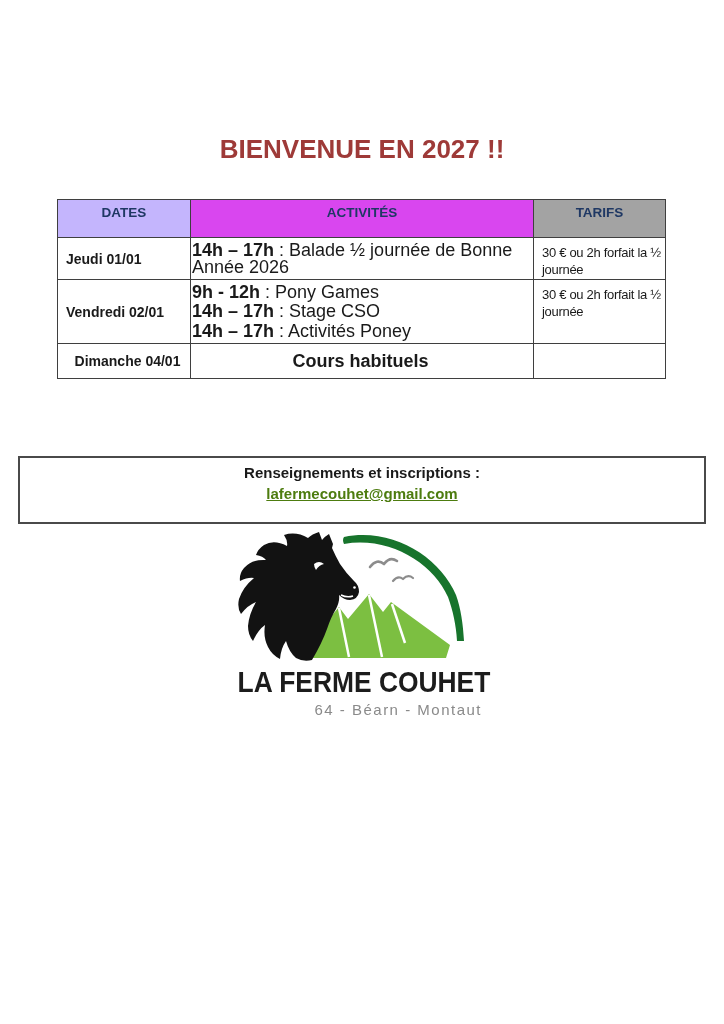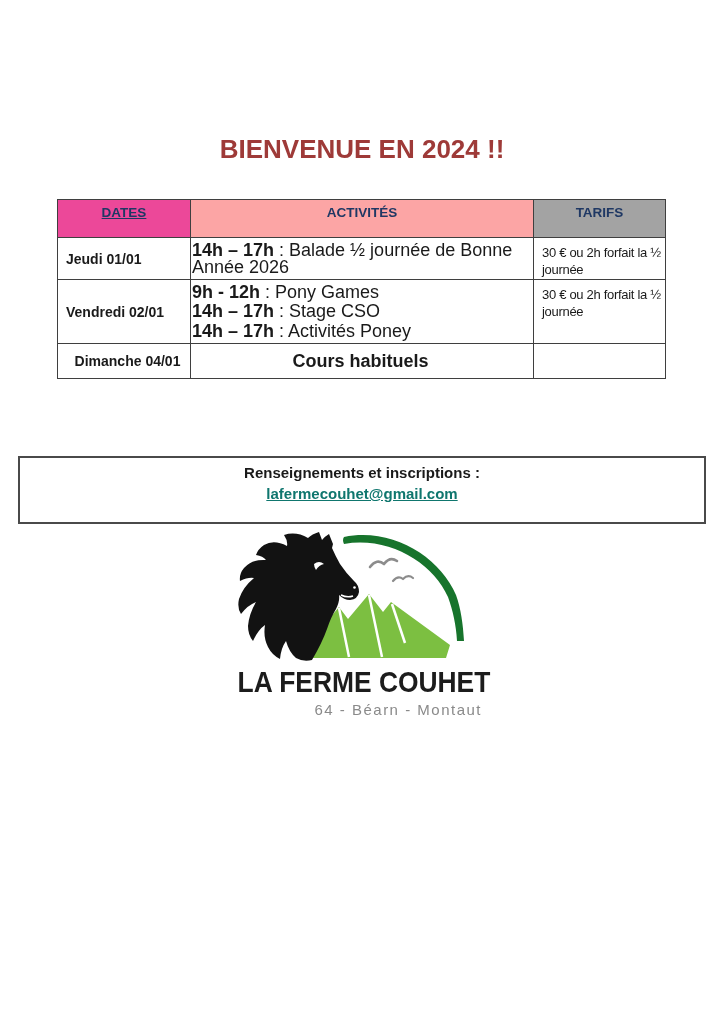--- a/index.html
+++ b/index.html
@@ -58,32 +58,32 @@
   }
   .logo-sub{
     font-size:15px;letter-spacing:1.5px;margin-top:3px;white-space:nowrap;
   }
 </style>
 </head>
 <body>
 
 <div class="page">
 
-  <h1 class="title" style="color: rgb(158, 58, 56);">BIENVENUE EN 2024 !!</h1>
+  <h1 class="title" style="color: rgb(158, 58, 56);">BIENVENUE EN 2027 !!</h1>
 
   <table class="schedule">
     <colgroup>
       <col style="width:133px">
         <col style="width:343px">
         <col style="width:132px">
     </colgroup>
     <thead>
       <tr>
-        <th style="background: #ec4899; color: rgb(31, 56, 100); text-decoration: underline;">DATES</th>
-        <th style="background: #fca5a5; color: rgb(31, 56, 100);">ACTIVITÉS</th>
+        <th style="background: #c4b5fd; color: rgb(31, 56, 100);">DATES</th>
+        <th style="background: #d946ef; color: rgb(31, 56, 100);">ACTIVITÉS</th>
         <th style="background: #a3a3a3; color: rgb(31, 56, 100);">TARIFS</th>
       </tr>
     </thead>
     <tbody>
       <tr class="r1">
         <td class="date">Jeudi 01/01</td>
         <td class="act">
           <div class="line"><span class="time">14h – 17h</span><span class="sep"> : </span><span class="label">Balade ½ journée de Bonne Année 2026</span></div>
         </td>
         <td class="tarif">30 € ou 2h forfait la ½ journée</td>
@@ -102,21 +102,21 @@
         <td class="act">
           <div class="line"><span class="time">Cours habituels</span></div>
         </td>
         <td class="tarif"></td>
       </tr>
     </tbody>
   </table>
 
   <div class="contact-box">
     <div class="cline">Renseignements et inscriptions :</div>
-    <a class="email" style="color:#0f766e">lafermecouhet@gmail.com</a>
+    <a class="email" style="color:#4d7c0f">lafermecouhet@gmail.com</a>
   </div>
 
   <div class="logo">
     <svg width="240" height="132" viewBox="0 0 240 132" xmlns="http://www.w3.org/2000/svg" aria-hidden="true">
 
       <path d="M112,6 C160,-4 208,26 224,64 C229,78 231,93 232,110 L225,110 C224,94 221,80 216,66 C201,32 157,5 112,13 Q110,9 112,6 Z" fill="#17742c"></path>
 
       <path fill="none" stroke-width="2.6" stroke-linecap="round" d="M138,36 Q145,27 152,33 M152,33 Q158,25 165,30" stroke="#8c8c8c"></path>
       <path fill="none" stroke-width="2.2" stroke-linecap="round" d="M161,50 Q166,44 171,48 M171,48 Q176,43 181,47" stroke="#8c8c8c"></path>
 

